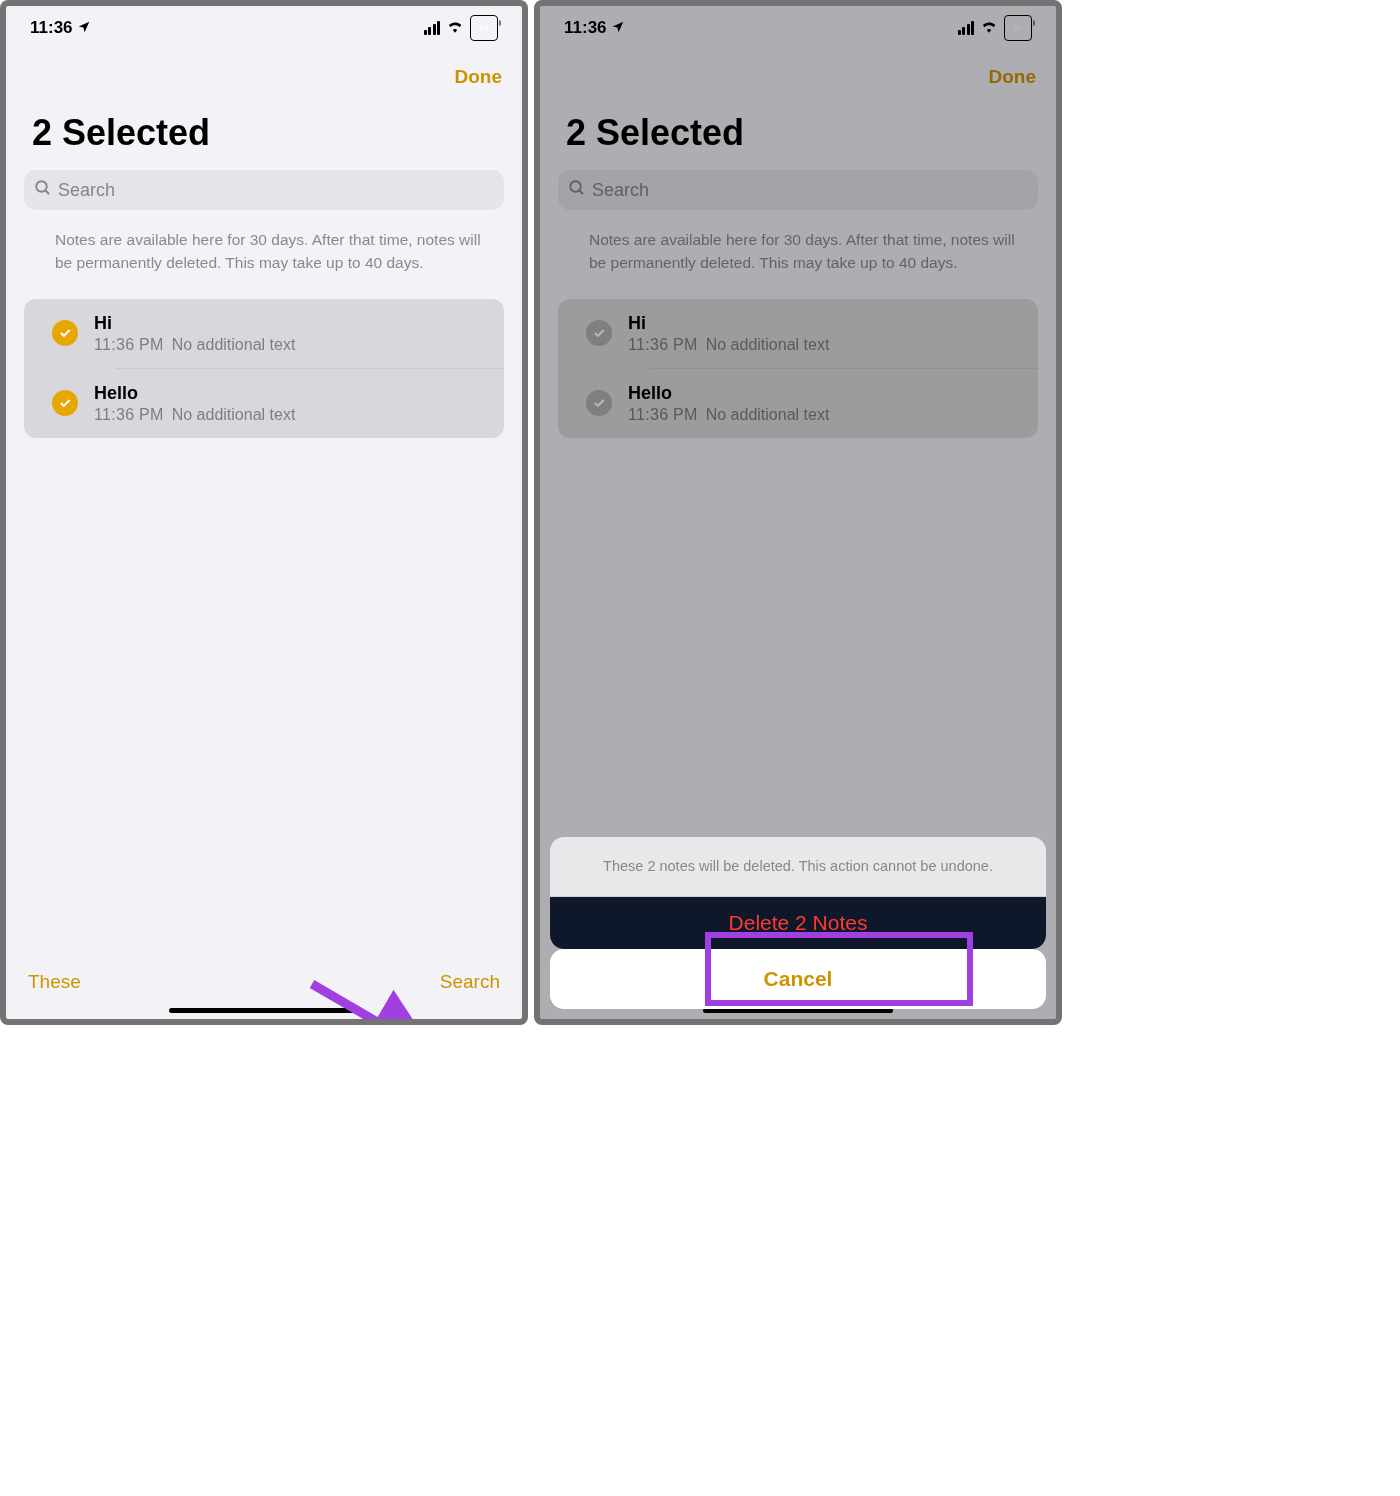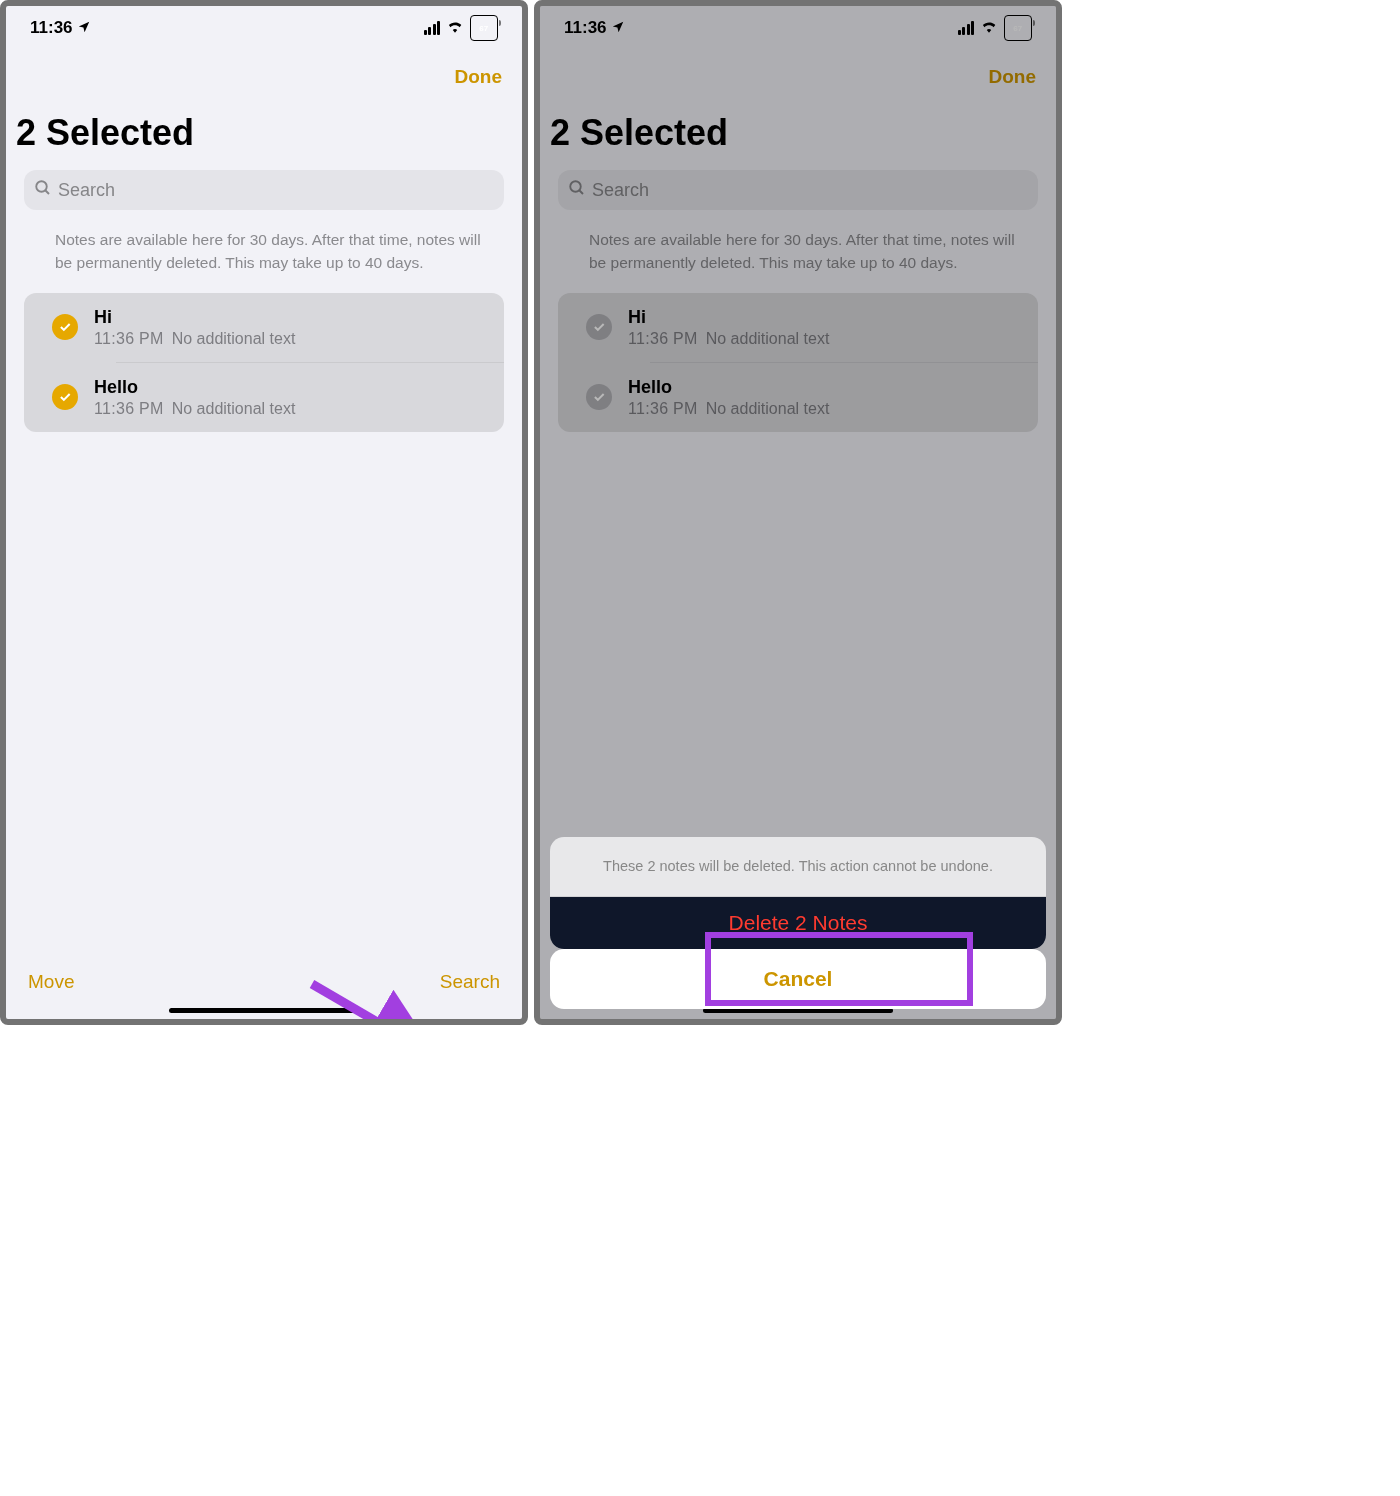--- a/index.html
+++ b/index.html
@@ -50,21 +50,21 @@
     color: #cc9500;
     font-size: 19px;
     font-weight: 600;
     background: none; border: none;
     cursor: pointer;
   }
 
   .title {
     font-size: 36px;
     font-weight: 700;
-    padding: 16px 10px 10px;
+    padding: 16px 26px 10px;
     color: #000;
   }
 
   .search-wrap {
     margin: 6px 18px 0;
     background: #e4e4e9;
     border-radius: 12px;
     height: 40px;
     display: flex; align-items: center;
     padding: 0 10px;
@@ -80,21 +80,21 @@
 
   .info-text {
     color: #8a8a8e;
     font-size: 15.5px;
     line-height: 1.5;
     padding: 18px 28px 14px;
     margin-left: 21px;
   }
 
   .notes-box {
-    margin: 4px 18px;
+    margin: 10px 18px;
     background: #d8d8dc;
     border-radius: 12px;
     overflow: hidden;
   }
   .note-row {
     display: flex; align-items: center;
     padding: 14px 16px;
     gap: 16px;
   }
   .notes-box .divider {
@@ -295,21 +295,21 @@
       <div class="note-body">
         <span class="note-title">Hello</span>
         <span class="note-sub">
           <span class="time">11:36 PM</span><span>No additional text</span>
         </span>
       </div>
     </div>
   </div>
 
   <div class="toolbar">
-    <button>Move</button>
+    <button>These</button>
     <button>Search</button>
   </div>
 
   <div class="arrow">
     <svg viewBox="0 0 130 80">
       <defs>
         <marker id="ah1" markerWidth="8" markerHeight="8" refX="6" refY="4" orient="auto">
           <path d="M0,0 L8,4 L0,8 Z" fill="#a23fe0"></path>
         </marker>
       </defs>

